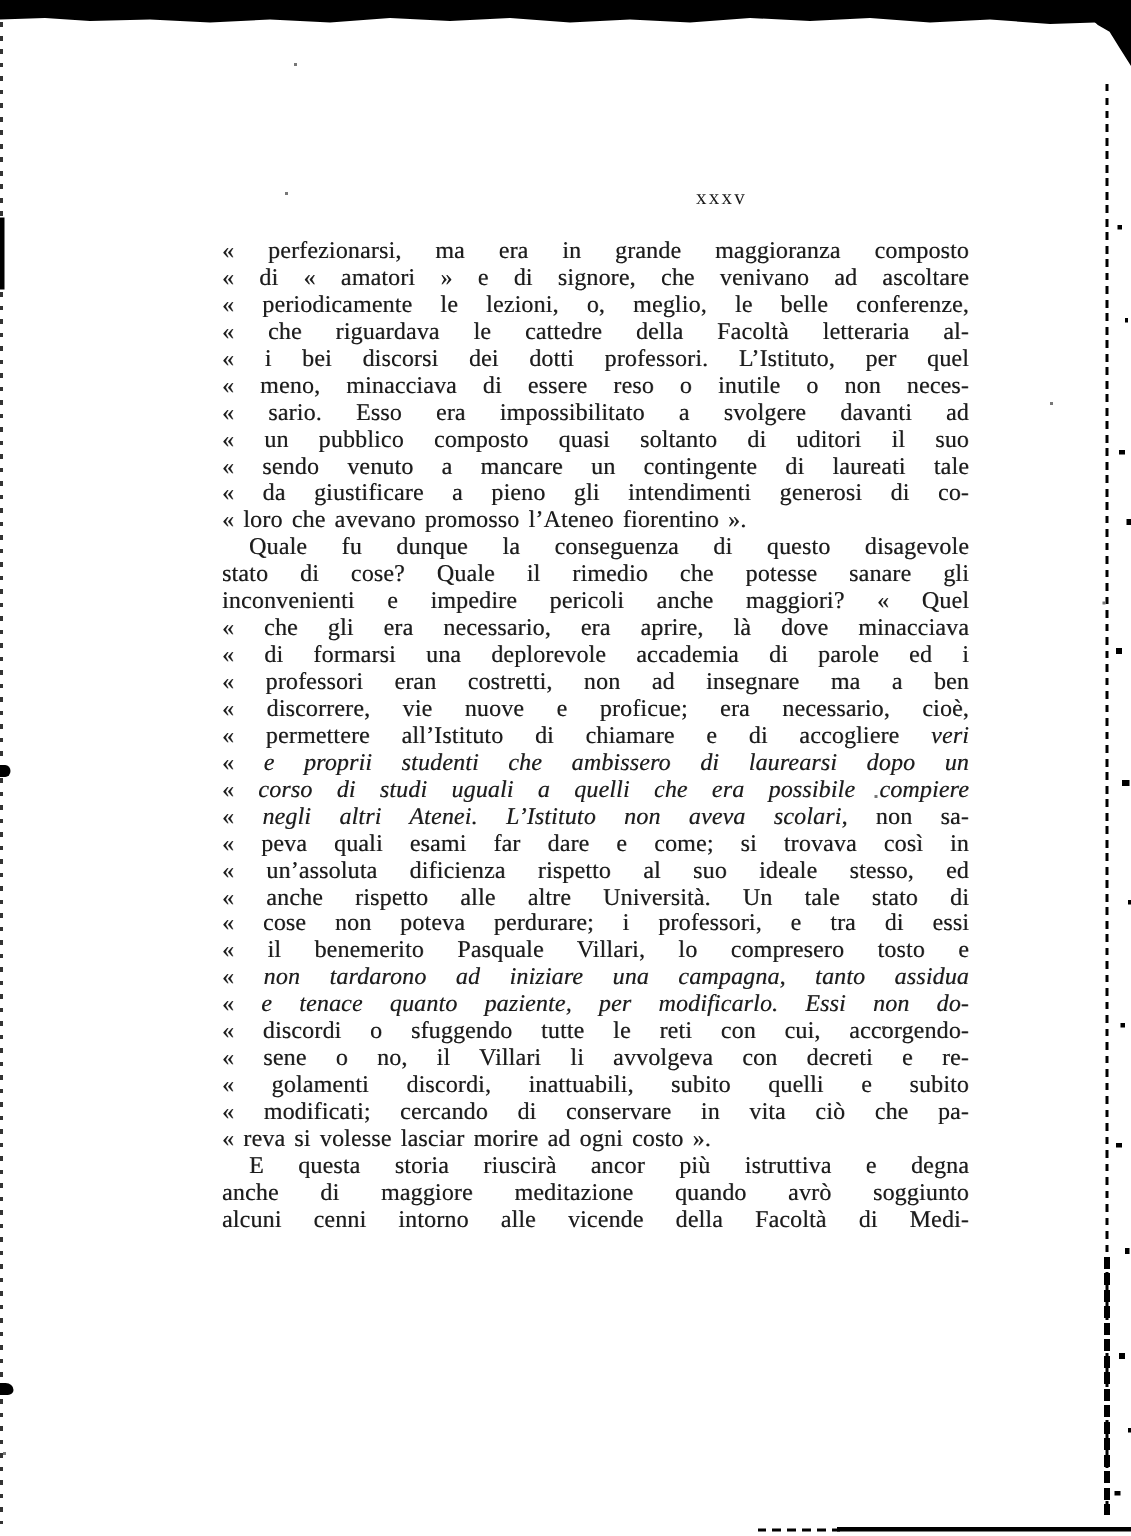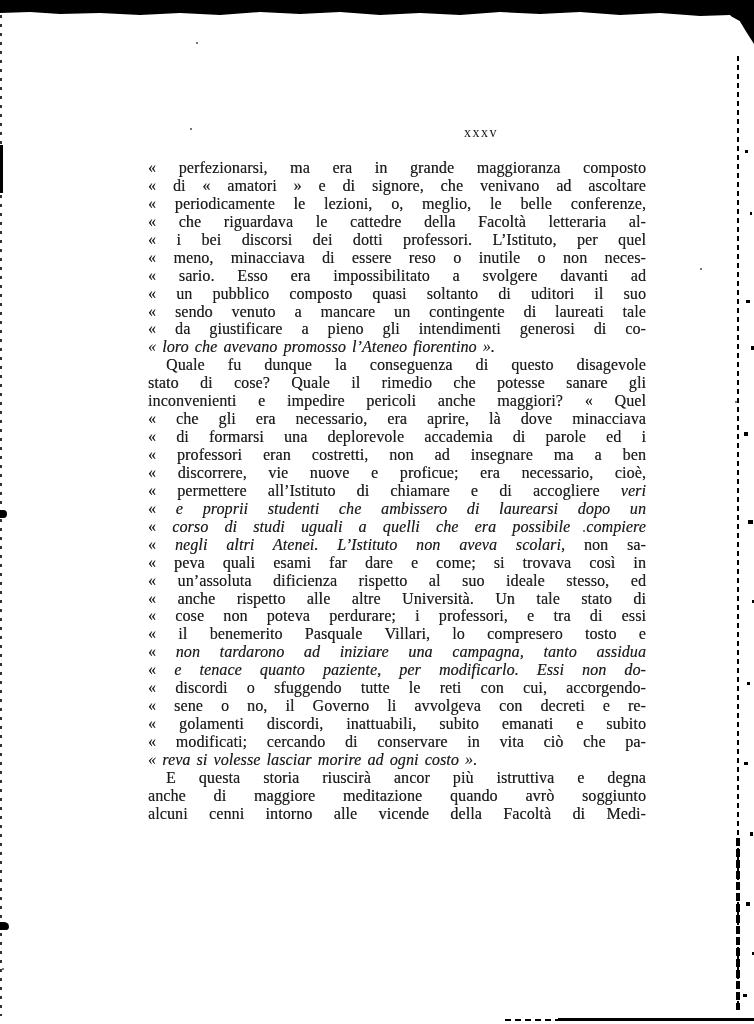--- a/index.html
+++ b/index.html
@@ -65,21 +65,21 @@
     text-shadow: 0.3px 0 0 rgba(20,20,20,.55);
     margin-left: 19px;
   }
   .text-block .line {
     text-align: justify;
     text-align-last: justify;
     white-space: normal;
     height: 17.95px;
     overflow: visible;
   }
-  .text-block .line.no-justify { text-align: center; text-align-last: left; word-spacing: 2px; font-style: italic; }
+  .text-block .line.no-justify { text-align: center; text-align-last: left; word-spacing: 2px; }
   .text-block .line.indent { text-indent: 18px; }
   .text-block .it { font-style: italic; }
 </style>
 </head>
 <body>
 
 <div class="page">
 
   <div class="top-band"></div>
   <div class="top-right-blob"></div>
@@ -138,22 +138,22 @@
       <div class="line"><span>« </span><span class="it">corso di studi uguali a quelli che era possibile compiere</span></div>
       <div class="line"><span>« </span><span class="it">negli altri Atenei. L’Istituto non aveva scolari,</span><span> non sa-</span></div>
       <div class="line"><span>« peva quali esami far dare e come; si trovava così in</span></div>
       <div class="line"><span>« un’assoluta dificienza rispetto al suo ideale stesso, ed</span></div>
       <div class="line"><span>« anche rispetto alle altre Università. Un tale stato di</span></div>
       <div class="line"><span>« cose non poteva perdurare; i professori, e tra di essi</span></div>
       <div class="line"><span>« il benemerito Pasquale Villari, lo compresero tosto e</span></div>
       <div class="line"><span>« </span><span class="it">non tardarono ad iniziare una campagna, tanto assidua</span></div>
       <div class="line"><span>« </span><span class="it">e tenace quanto paziente, per modificarlo. Essi non do-</span></div>
       <div class="line"><span>« discordi o sfuggendo tutte le reti con cui, accorgendo-</span></div>
-      <div class="line"><span>« sene o no, il Governo li avvolgeva con decreti e re-</span></div>
-      <div class="line"><span>« golamenti discordi, inattuabili, subito emanati e subito</span></div>
+      <div class="line"><span>« sene o no, il Villari li avvolgeva con decreti e re-</span></div>
+      <div class="line"><span>« golamenti discordi, inattuabili, subito quelli e subito</span></div>
       <div class="line"><span>« modificati; cercando di conservare in vita ciò che pa-</span></div>
       <div class="line no-justify"><span>« reva si volesse lasciar morire ad ogni costo ».</span></div>
       <div class="line indent"><span>E questa storia riuscirà ancor più istruttiva e degna</span></div>
       <div class="line"><span>anche di maggiore meditazione quando avrò soggiunto</span></div>
       <div class="line"><span>alcuni cenni intorno alle vicende della Facoltà di Medi-</span></div>
     </div>
 
 </div>
 
 </body></html>

